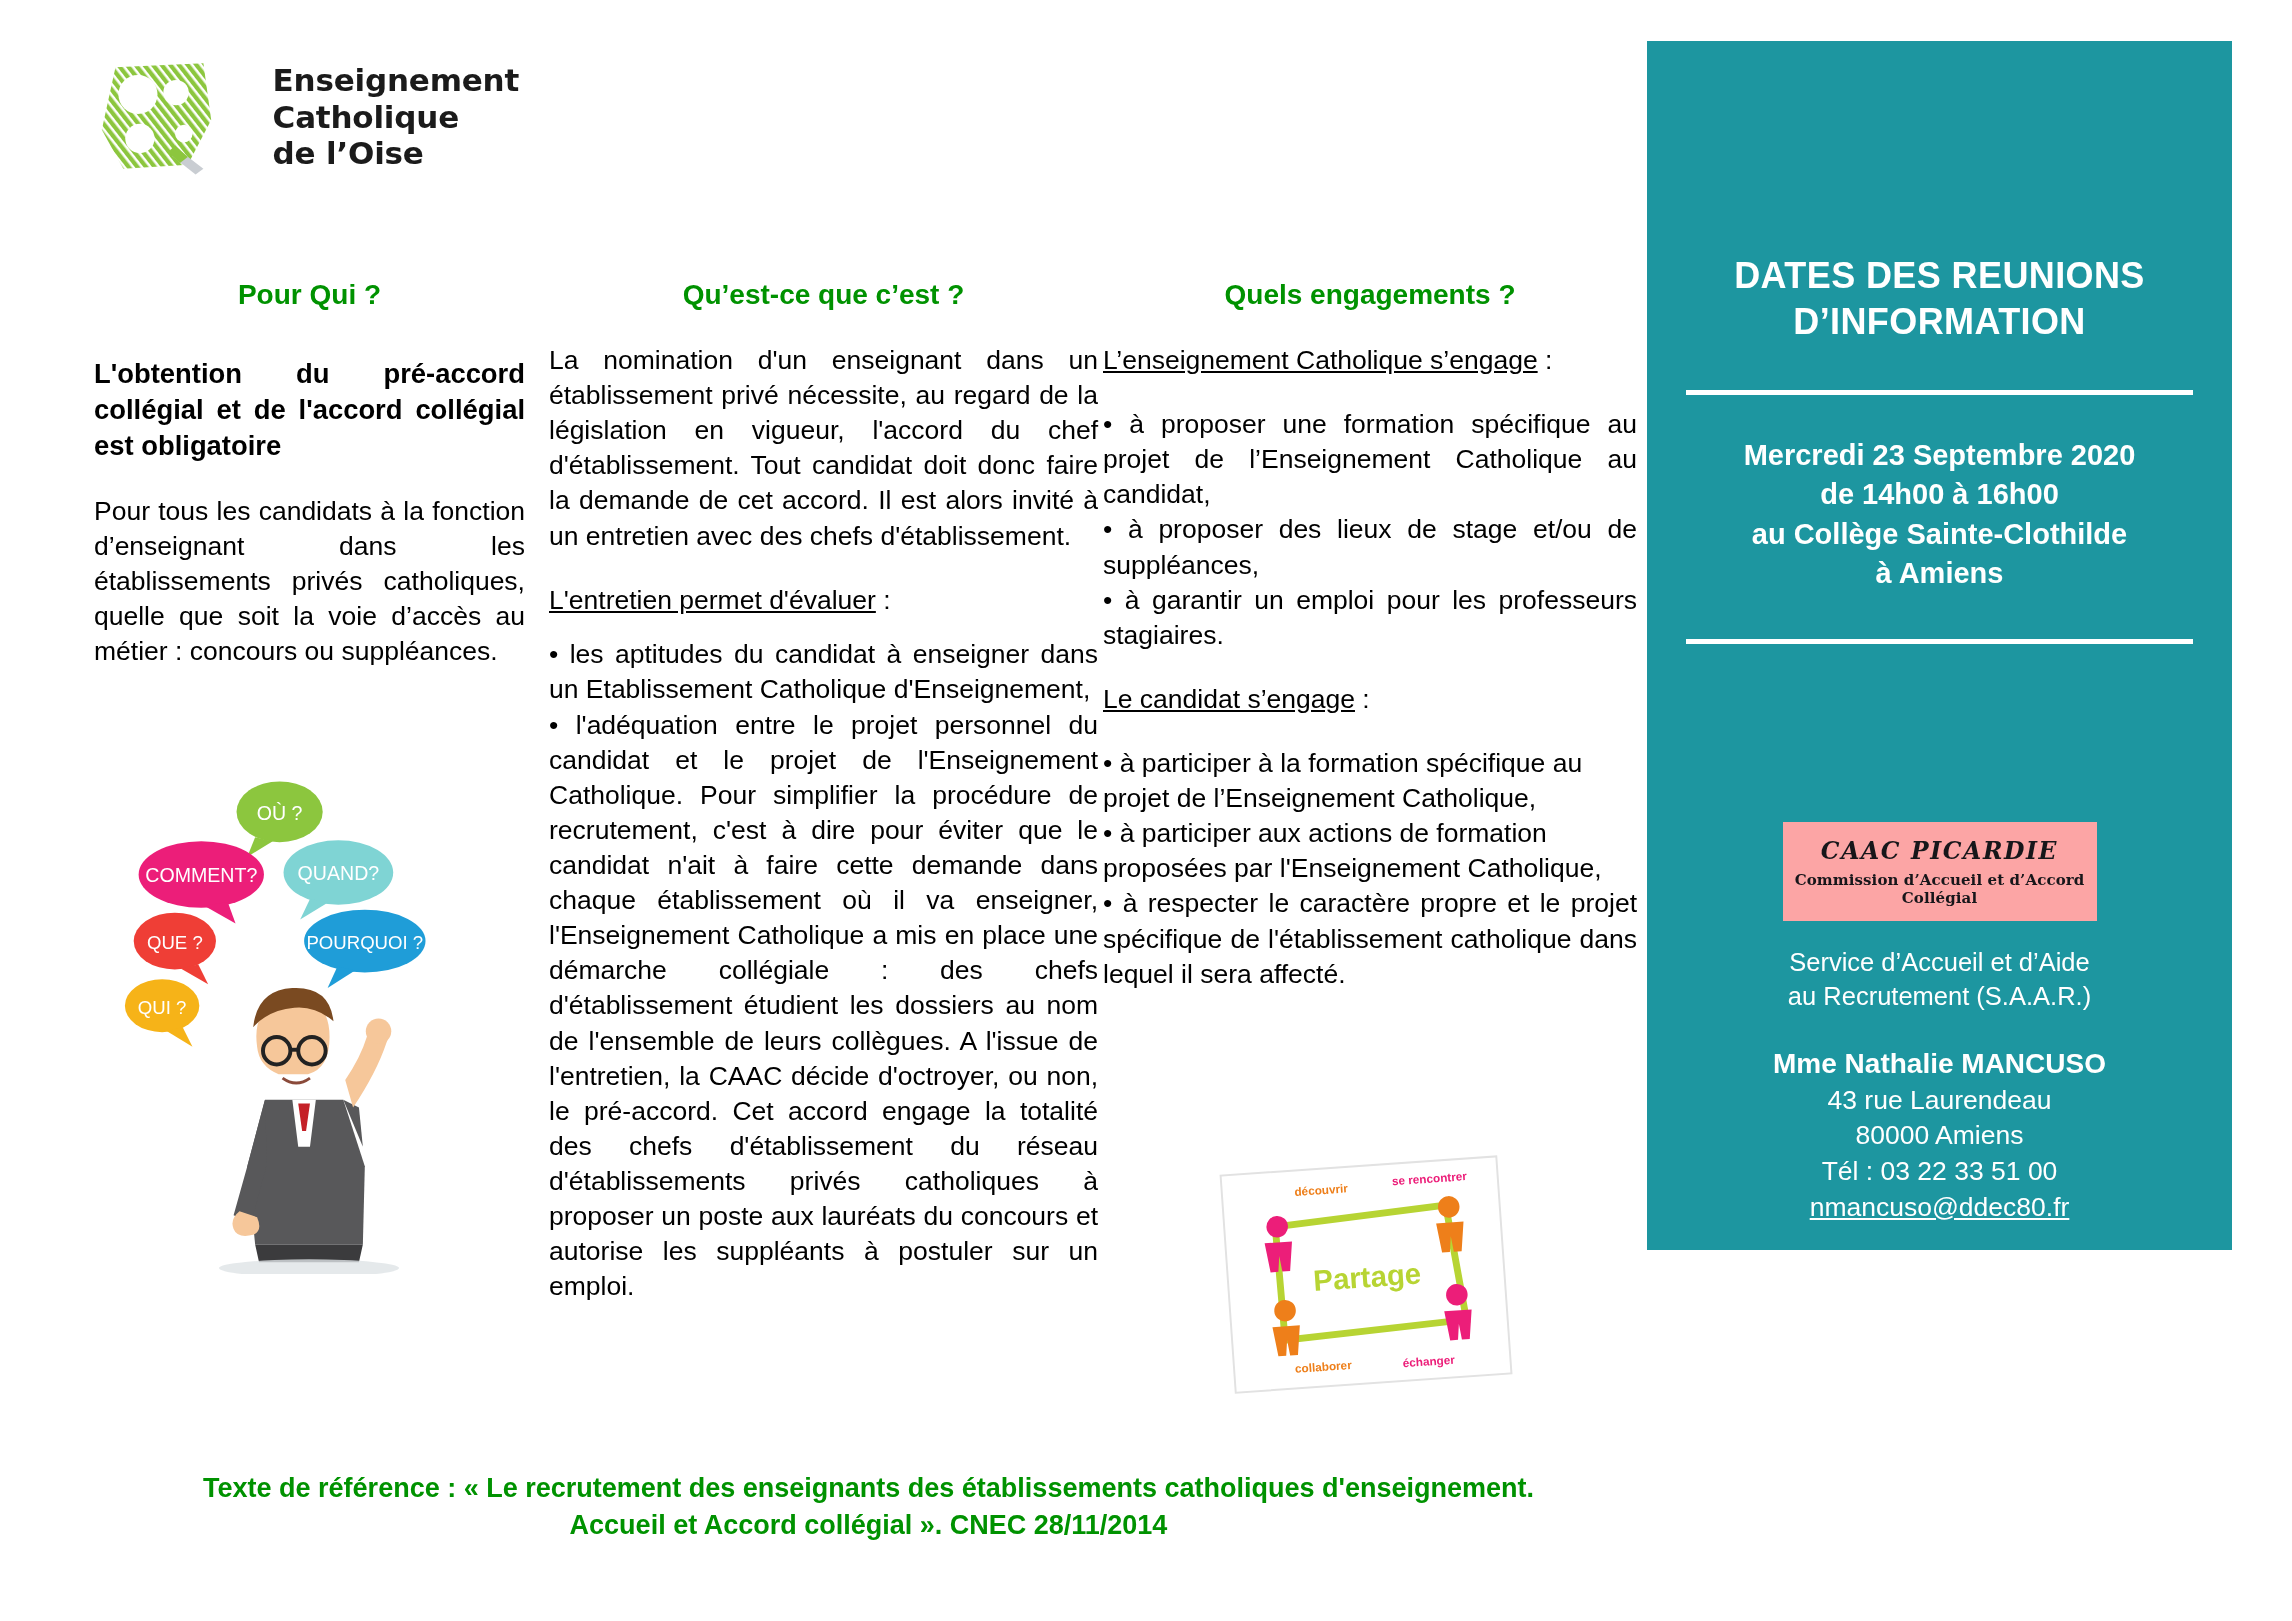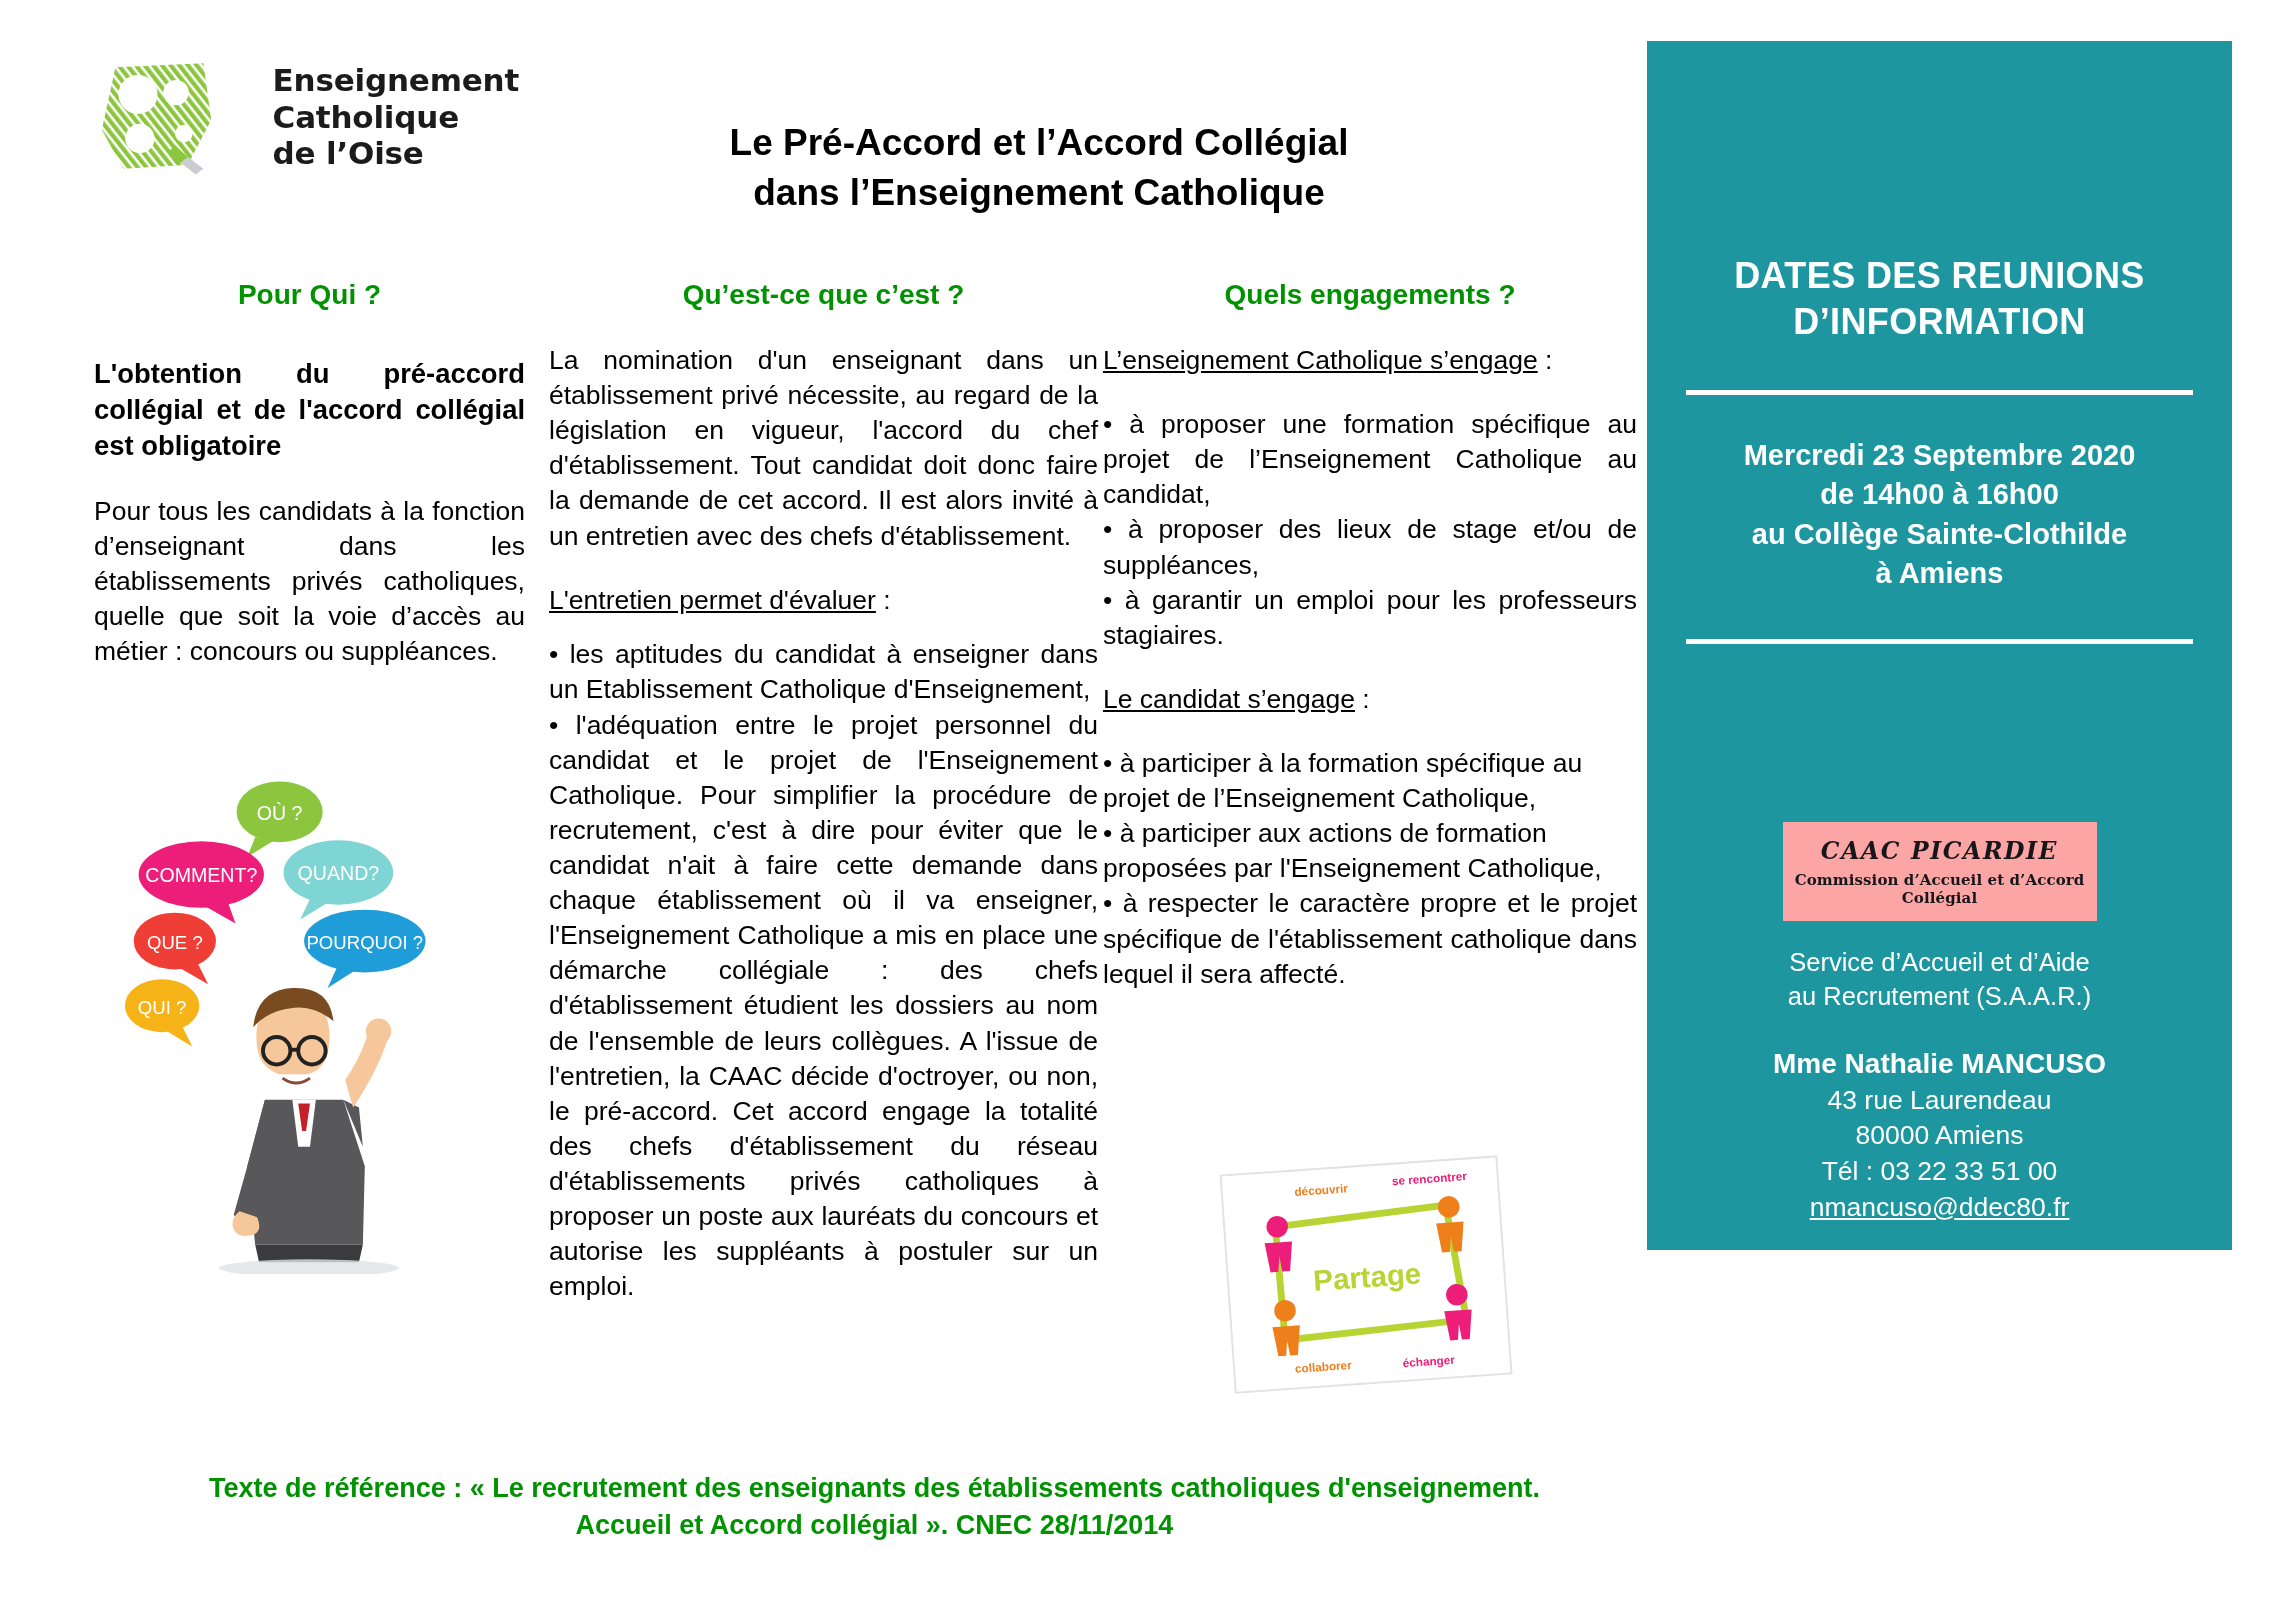--- a/index.html
+++ b/index.html
@@ -87,21 +87,21 @@
   .gap-sm { height: 19.6px; }
   .uline { text-decoration: underline; }
   .sub-lead { font-size: 26.5px; }
 
   
   .speech-img { position:absolute; left: 118px; top: 755px; width: 382px; height: 519px; }
   .partage-img { position:absolute; left: 1210px; top: 1152px; width: 314px; height: 245px; }
 
   
   .footer {
-    position:absolute; left: 100px; top: 1470px; width: 1549px;
+    position:absolute; left: 94px; top: 1470px; width: 1549px;
     text-align:center; color:#009200; font-weight:bold;
     font-size: 27px; line-height: 1.38;
   }
 </style>
 </head>
 <body>
 
 <div class="page">
 
   <div class="logo-wrap">
@@ -123,24 +123,20 @@
       <path d="M86 92 L112 112 L104 118 L80 99 Z" fill="#c9cdd2"></path>
       <path d="M83 88 L96 100 L88 106 L76 95 Z" fill="#8cc63e"></path>
     </svg>
     <div class="logo-text">
       <div>Enseignement</div>
       <div>Catholique</div>
       <div>de l’Oise</div>
     </div>
   </div>
 
-  <div class="doc-title">
-    <div>Le Pré-Accord et l’Accord Collégial</div>
-    <div>dans l’Enseignement Catholique</div>
-  </div>
 
   <div class="col-head" id="ch1">Pour Qui ?</div>
   <div class="col-head" id="ch2">Qu’est-ce que c’est ?</div>
   <div class="col-head" id="ch3">Quels engagements ?</div>
 
   <div class="col" id="col1">
     <p class="lead">L'obtention du pré-accord collégial et de l'accord collégial est obligatoire</p>
     <div class="gap"></div>
     <p>Pour tous les candidats à la fonction d’enseignant dans les établissements privés catholiques, quelle que soit la voie d’accès au métier : concours ou suppléances.</p>
   </div>

